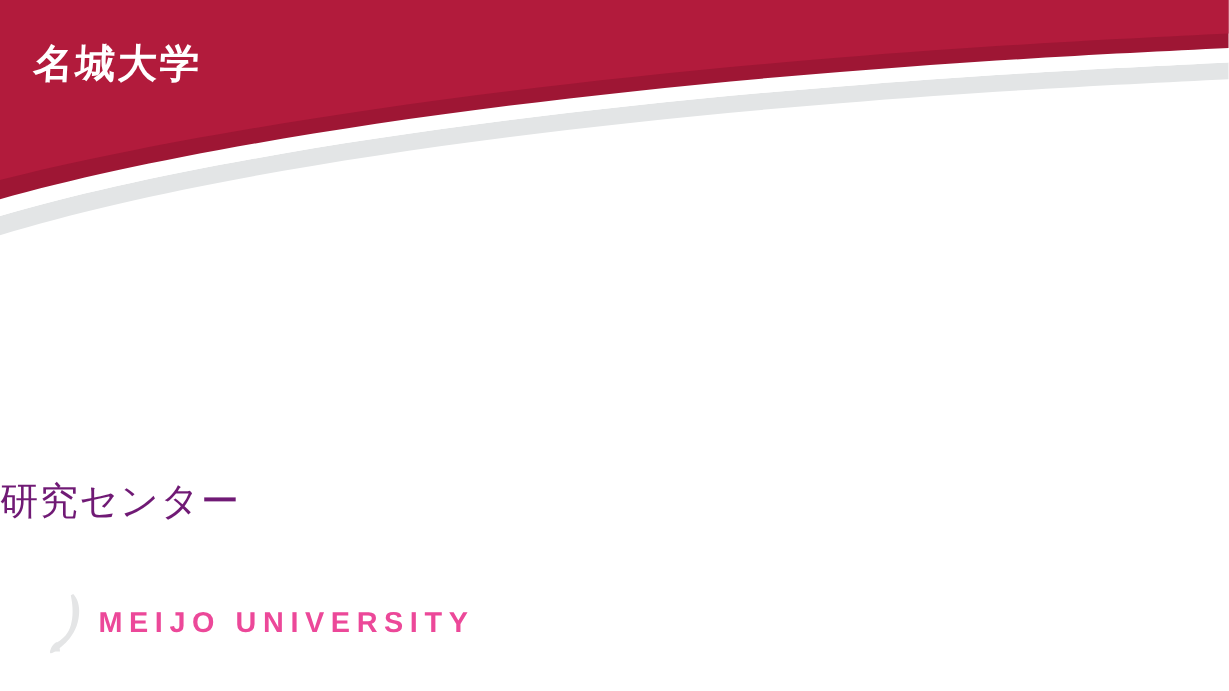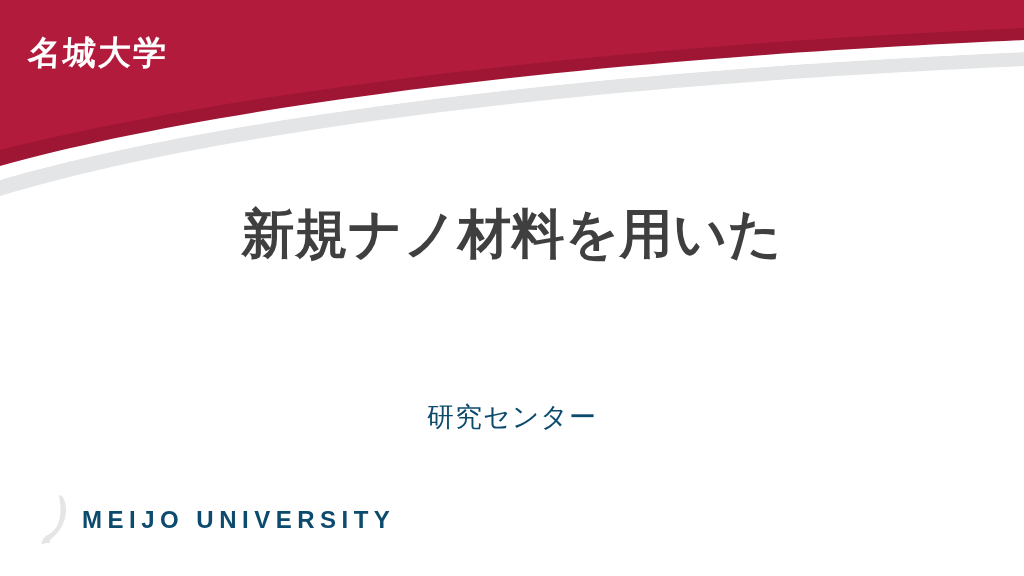--- a/index.html
+++ b/index.html
@@ -70,23 +70,22 @@
     letter-spacing: 0.5px;
     white-space: nowrap;
   }
 
   
   #subtitle {
     position: absolute;
     left: 0;
     top: 400px;
     width: 1024px;
-    text-align: center;
-    color: #0c4a6e;
-    font-size: 27px;
+    color: #701a75;
+    font-size: 32px;
     font-weight: 400;
     letter-spacing: 1px;
     line-height: 34px;
     z-index: 4;
   }
 
   
   #footer-wordmark {
     position: absolute;
     left: 38px;
@@ -96,21 +95,21 @@
     align-items: center;
     z-index: 4;
   }
   #footer-wordmark .mark-glyph {
     width: 34px;
     height: 52px;
     margin-right: 10px;
     flex: none;
   }
   #footer-wordmark .wordmark-text {
-    color: #0c4a6e;
+    color: #ec4899;
     font-size: 24px;
     font-weight: 700;
     letter-spacing: 5.5px;
     line-height: 1;
     white-space: nowrap;
   }
 </style>
 </head>
 <body>
 
@@ -131,21 +130,20 @@
       <path d="M0,0 L1024,0 L1024,28 C940,32 820,38 700,48
                C400,72 150,112 0,150 Z" fill="#B21B3C"></path>
     </svg>
   </div>
 
   <div id="logo-mark">
     <span class="logo-text">名城大学</span>
   </div>
 
   <div id="title-block">
-    <div class="title-line">新規ナノ材料を用いた</div>
   </div>
 
   <div id="subtitle">研究センター</div>
 
   <div id="footer-wordmark">
     <span class="mark-glyph">
       <svg viewBox="0 0 34 52" width="34" height="52" aria-hidden="true">
         <path d="M21,2 C23,12 23,20 21,27 C19,34 15,38 10,41
                  C7,43 5,45 4,48 C3,50 4,51 6,50
                  C11,47 16,43 20,38 C25,32 28,24 28,15

